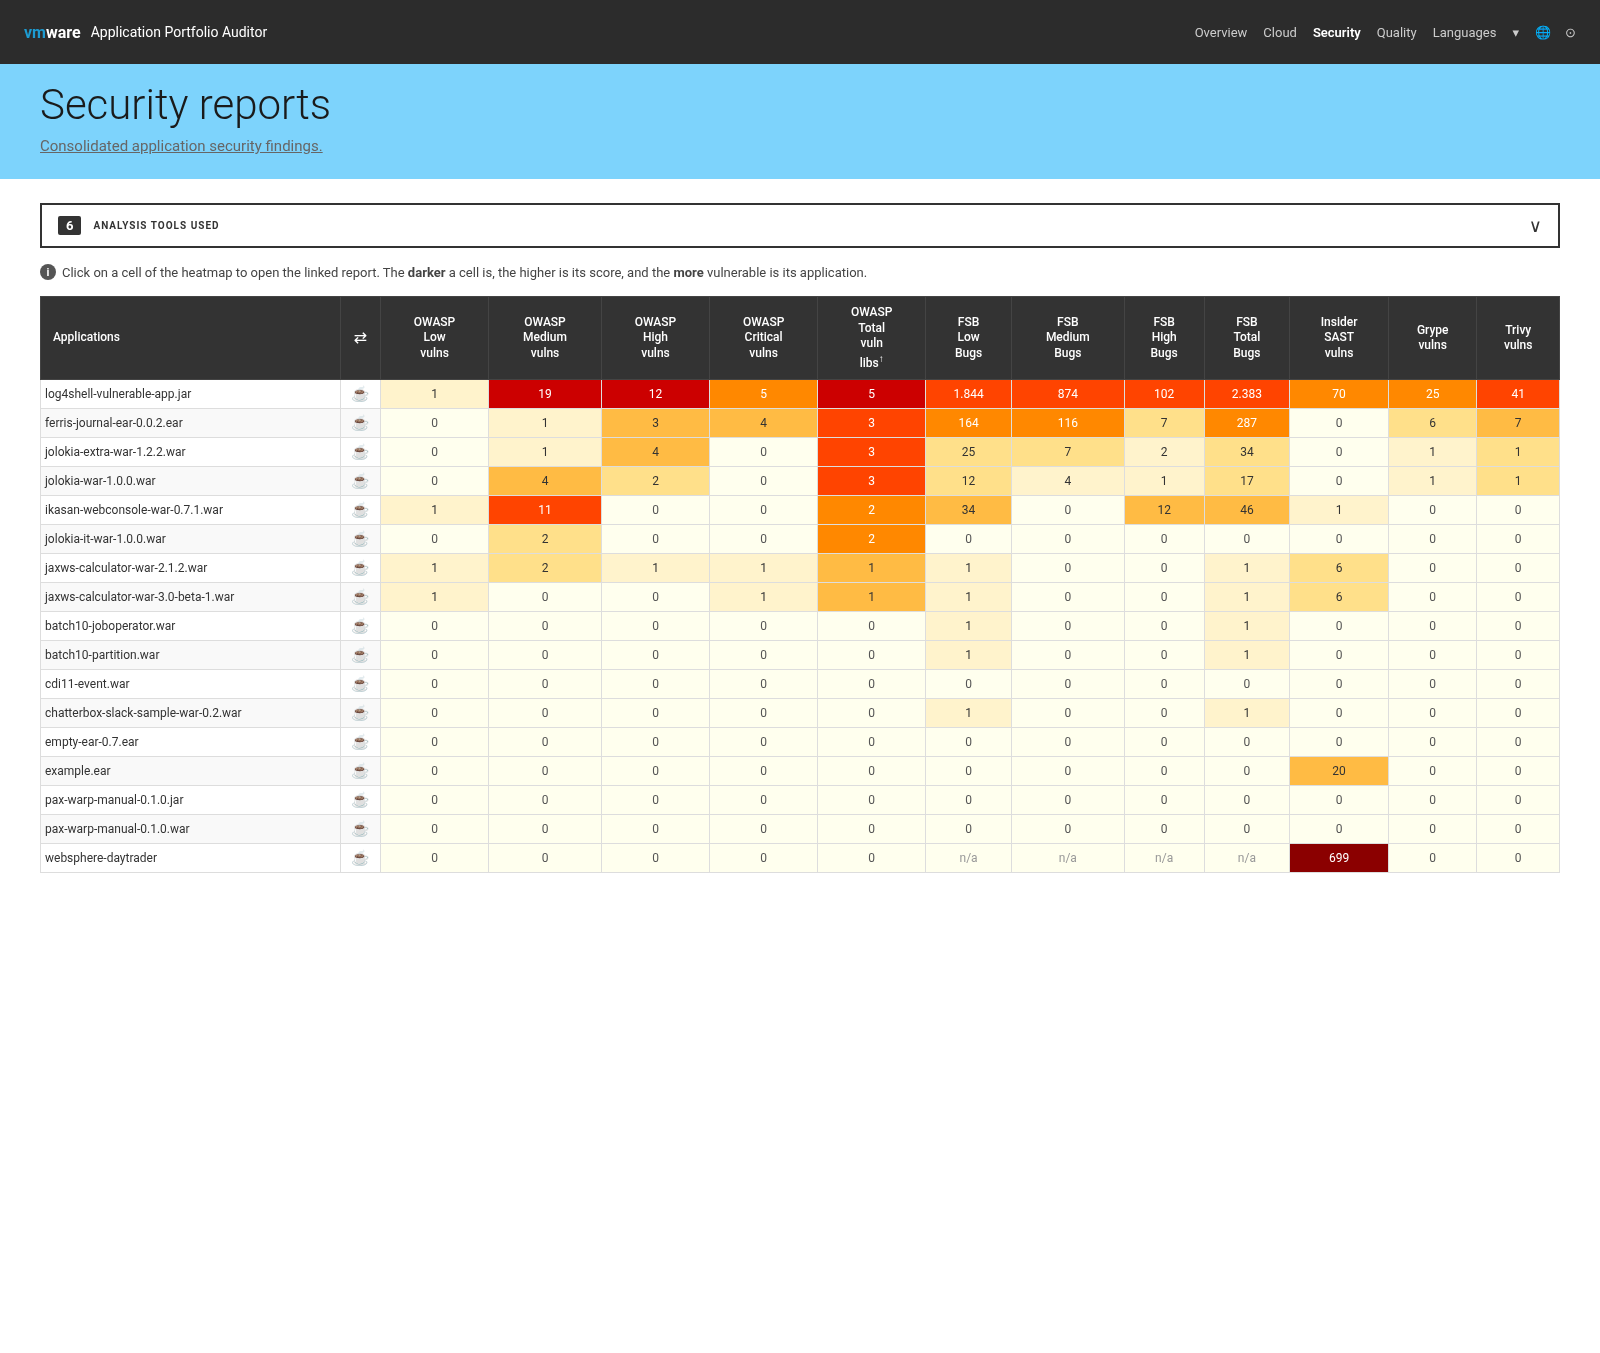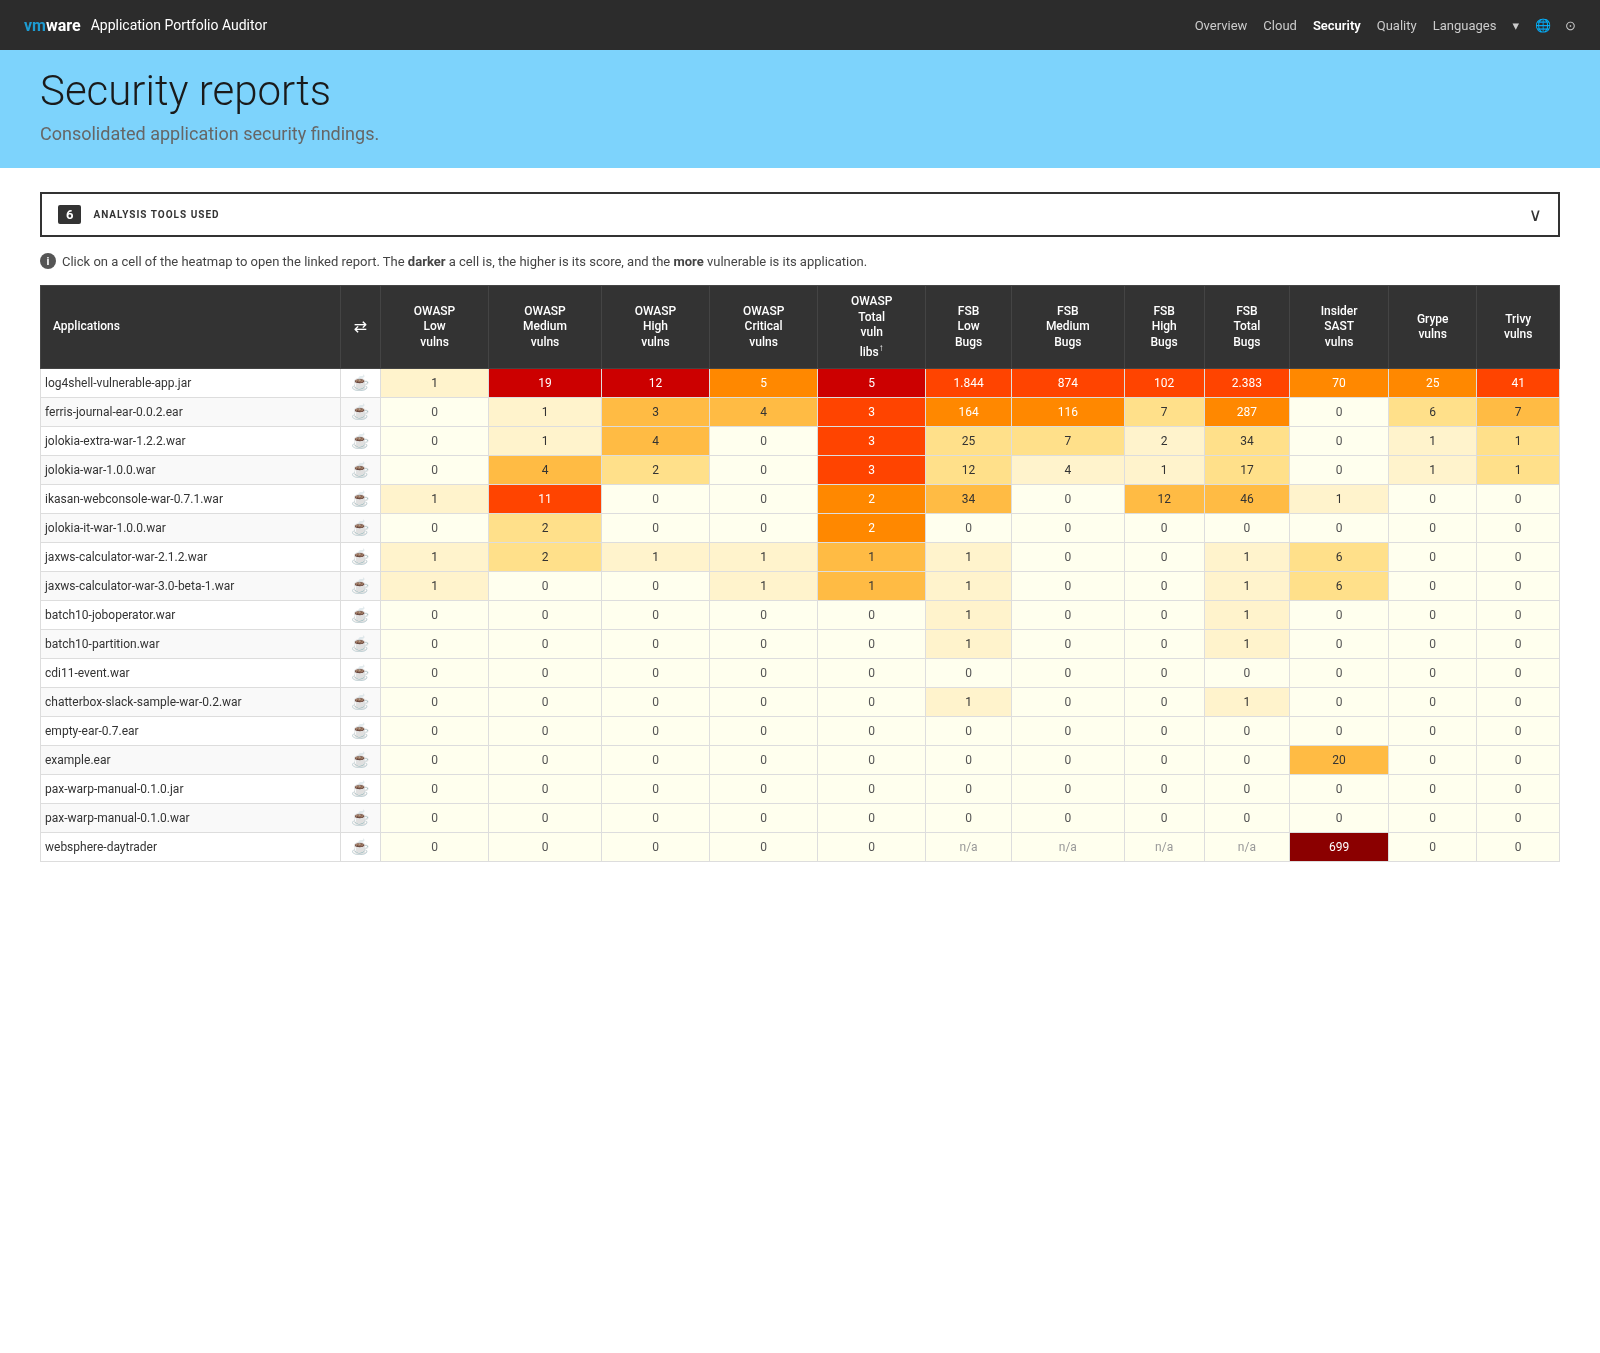--- a/index.html
+++ b/index.html
@@ -4,21 +4,21 @@
   <style>
     * { box-sizing: border-box; margin: 0; padding: 0; }
     body { font-family: -apple-system, BlinkMacSystemFont, 'Segoe UI', Roboto, Arial, sans-serif; background: #fff; color: #333; font-size: 13px; }
 
     
     .header {
       background: #2c2c2c;
       display: flex;
       align-items: center;
       padding: 0 24px;
-      height: 50px;
+      height: 64px;
       color: #ccc;
     }
     .header-logo {
       display: flex;
       align-items: center;
       gap: 10px;
       color: #fff;
       font-size: 14px;
       font-weight: 400;
       margin-right: auto;
@@ -57,22 +57,23 @@
       background: #7dd3fc;
       padding: 16px 40px 24px;
     }
     .page-title {
       font-size: 42px;
       font-weight: 300;
       color: #1a1a1a;
       margin-bottom: 8px;
     }
     .page-subtitle {
-      font-size: 18px;
+      font-size: 15px;
       color: #666;
+      text-decoration: underline;
     }
 
     
     .content {
       padding: 24px 40px;
     }
 
     
     .section-header {
       display: flex;

